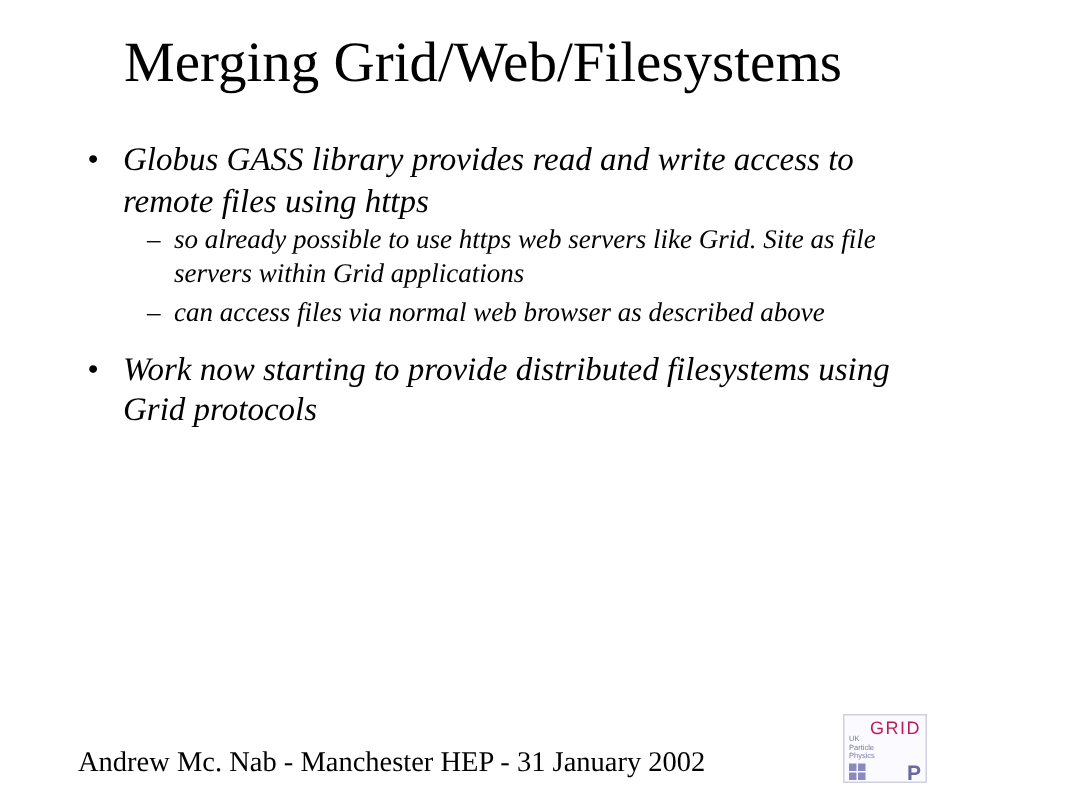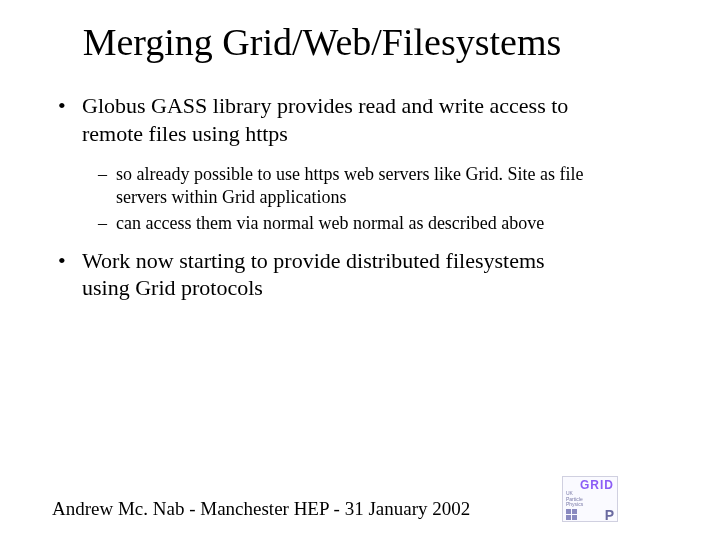--- a/index.html
+++ b/index.html
@@ -22,38 +22,39 @@
   .title {
     font-size: 38px;
     text-align: center;
     margin: 0 0 28px 0;
     font-weight: normal;
   }
   ul.top {
     list-style: none;
     margin: 0;
     padding: 0 10px 0 18px;
+    font-style: italic;
   }
   ul.top > li {
     position: relative;
     font-size: 22px;
     line-height: 1.25;
     margin: 0 0 8px 0;
     padding-left: 24px;
   }
   ul.top > li::before {
     content: "•";
     position: absolute;
     left: 0;
     top: 0;
     font-size: 22px;
   }
   ul.sub {
     list-style: none;
-    margin: 16px 0 12px 0;
+    margin: 1px 0 12px 0;
     padding: 0 0 0 16px;
   }
   ul.sub > li {
     position: relative;
     font-size: 18px;
     line-height: 1.25;
     margin: 0 0 4px 0;
     padding-left: 18px;
   }
   ul.sub > li::before {
@@ -78,23 +79,23 @@
     box-sizing: border-box;
     padding: 2px 3px;
     font-family: Arial, Helvetica, sans-serif;
     background: #fafaff;
     display: flex;
     flex-direction: column;
     justify-content: space-between;
   }
   .logo-grid {
     font-size: 12px;
-    font-weight: bold;
+    font-weight: normal;
     letter-spacing: 1px;
-    color: #8b5cf6;
+    color: #be185d;
     text-align: right;
     line-height: 1;
   }
   .logo-mid {
     display: flex;
     flex-direction: column;
     font-size: 5px;
     color: #7a7aa8;
     line-height: 1.1;
     text-align: left;
@@ -124,21 +125,21 @@
 <body>
 
 <div class="slide">
   <h1 class="title">Merging Grid/Web/Filesystems</h1>
 
   <ul class="top">
     <li>
       <span>Globus GASS library provides read and write access to remote files using https</span>
       <ul class="sub">
         <li>so already possible to use https web servers like Grid. Site as file servers within Grid applications</li>
-        <li>can access them via normal web normal as described above</li>
+        <li>can access files via normal web browser as described above</li>
       </ul>
     </li>
     <li>
       <span>Work now starting to provide distributed filesystems using Grid protocols</span>
       <ul class="sub">
       </ul>
     </li>
   </ul>
 
   <div class="footer">Andrew Mc. Nab - Manchester HEP - 31 January 2002</div>

